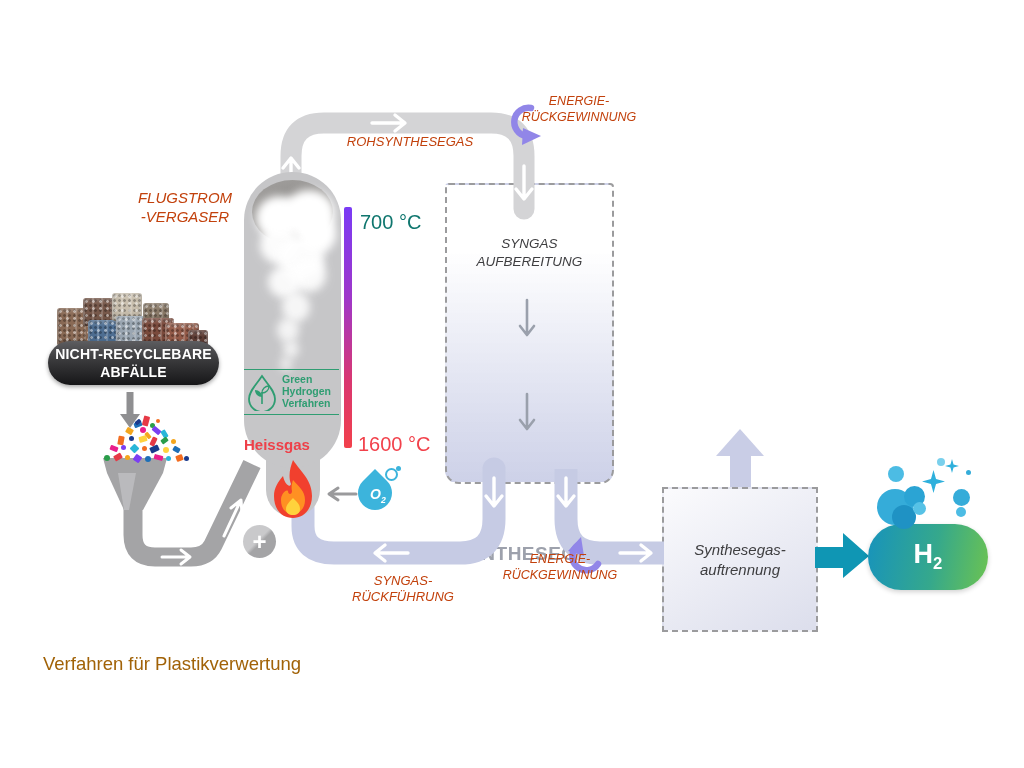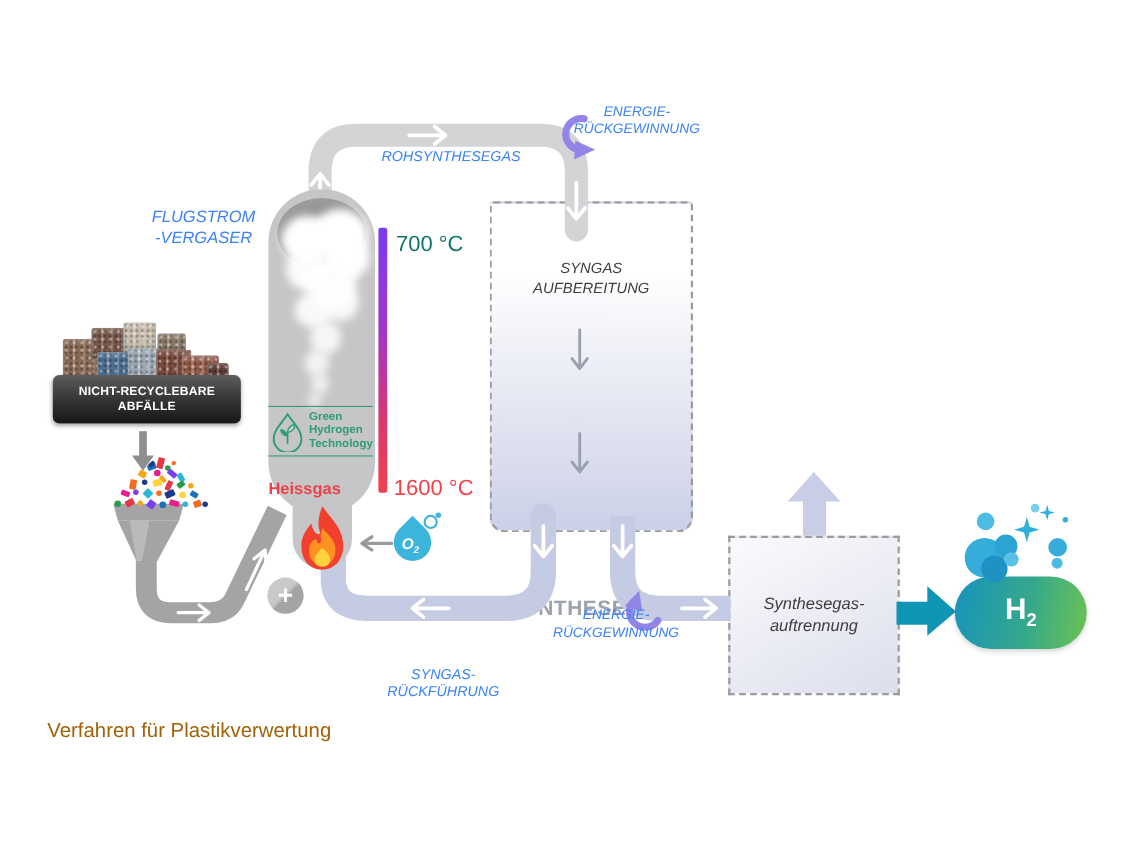--- a/index.html
+++ b/index.html
@@ -1,35 +1,35 @@
 <!DOCTYPE html>
 <html><head>
 <meta charset="utf-8">
 <style>
   html,body{margin:0;padding:0;background:#ffffff;}
   #canvas{
     position:relative;width:1024px;height:768px;background:#ffffff;overflow:hidden;
     font-family:"Liberation Sans", sans-serif;
   }
   .abs{position:absolute;}
-  .lbl{position:absolute;color:#3b82f6;font-style:italic;text-align:center;line-height:1.25;}
+  .lbl{position:absolute;color:#c2410c;font-style:italic;text-align:center;line-height:1.25;}
   
   .bale{position:absolute;border-radius:3px;
     background-image:
       radial-gradient(circle, rgba(255,255,255,.45) 1px, transparent 1.7px),
       radial-gradient(circle, rgba(0,0,0,.28) 1px, transparent 1.7px),
       repeating-linear-gradient(90deg, rgba(255,255,255,.18) 0 2px, transparent 2px 9px);
     background-size:7px 7px,5px 5px,100% 100%;
     box-shadow:inset 0 -4px 6px rgba(0,0,0,.25), inset 0 3px 4px rgba(255,255,255,.25);
   }
   
   .waste-pill{
-    position:absolute;left:48px;top:341px;width:171px;height:44px;border-radius:6px;
+    position:absolute;left:48px;top:341px;width:171px;height:44px;border-radius:22px;
     background:linear-gradient(180deg,#5d5d60 0%,#39393b 45%,#161618 100%);
-    color:#fff;font-weight:bold;font-size:11px;line-height:1.3;
+    color:#fff;font-weight:bold;font-size:14px;line-height:1.3;
     display:flex;flex-direction:column;align-items:center;justify-content:center;
     box-shadow:0 2px 4px rgba(0,0,0,.35);letter-spacing:.2px;
   }
   
   .vessel{position:absolute;left:244px;top:172px;width:97px;height:296px;border-radius:48px;background:#c6c6c8;}
   .vessel-neck{position:absolute;left:266px;top:450px;width:54px;height:67px;background:#c6c6c8;border-radius:0 0 27px 27px;}
   .vessel-mouth{position:absolute;left:252px;top:180px;width:81px;height:64px;border-radius:50%;
     background:radial-gradient(ellipse at 50% 45%, #8f8d8b 0%, #a09e9c 70%, #b0aeac 100%);}
   .smoke{position:absolute;border-radius:50%;background:#ffffff;filter:blur(4px);}
   
@@ -38,36 +38,36 @@
   .ght-logo .txt{color:#2f9d72;font-size:10.5px;font-weight:bold;line-height:1.12;}
   .hotgas{position:absolute;left:244px;top:436px;width:95px;text-align:left;color:#ee4049;font-weight:bold;font-size:15px;}
   
   .temp-bar{position:absolute;left:344px;top:207px;width:8px;height:241px;border-radius:2px;
     background:linear-gradient(180deg,#7a3bf5 0%,#9f37c9 38%,#d93771 72%,#f2414b 100%);}
   .temp-top{position:absolute;left:360px;top:211px;font-size:20px;color:#0f766e;}
   .temp-bottom{position:absolute;left:358px;top:433px;font-size:20px;color:#f2414b;}
   
   .dash-box{position:absolute;border:2px dashed #9b9b9d;}
   .box-treat{left:445px;top:183px;width:165px;height:297px;border-radius:4px 4px 14px 14px;
-    background:linear-gradient(180deg, rgba(205,209,232,0) 0%, rgba(205,209,232,0) 22%, #cdd1e8 100%);padding-left:16px;}
+    background:linear-gradient(180deg, rgba(205,209,232,0) 0%, rgba(205,209,232,0) 22%, #cdd1e8 100%);}
   .box-sep{left:662px;top:487px;width:152px;height:141px;
     background:linear-gradient(150deg,#fbfbfd 0%,#dcdeec 100%);
     display:flex;flex-direction:column;align-items:center;justify-content:center;}
   .box-treat .title{position:absolute;left:0;top:50px;width:100%;text-align:center;font-style:italic;font-size:13.5px;color:#3e3e40;line-height:1.35;}
   .box-treat .product{position:absolute;left:0;top:358px;width:100%;text-align:center;font-weight:bold;font-size:19px;color:#9da1ac;letter-spacing:.5px;}
   .box-sep .t{font-style:italic;font-size:15px;color:#3e3e40;line-height:1.3;text-align:center;}
   
   .plus-circle{position:absolute;left:243px;top:525px;width:33px;height:33px;border-radius:50%;
     background:linear-gradient(135deg,#c9c9cb 46%,#a4a4a6 54%);
     color:#fff;font-size:24px;font-weight:bold;display:flex;align-items:center;justify-content:center;line-height:0;}
   
   .o2-wrap{position:absolute;left:354px;top:466px;width:46px;height:50px;}
   .o2-drop{position:absolute;left:4px;top:10px;width:34px;height:34px;background:#3cb4dc;
     border-radius:0 50% 50% 50%;transform:rotate(45deg);}
-  .o2-text{position:absolute;left:2px;top:12px;width:34px;height:34px;display:flex;align-items:center;justify-content:center;
+  .o2-text{position:absolute;left:16px;top:12px;width:34px;height:34px;display:flex;align-items:center;
     color:#fff;font-weight:bold;font-style:italic;font-size:14px;}
   .o2-b1{position:absolute;left:31px;top:2px;width:9px;height:9px;border:2px solid #3cb4dc;border-radius:50%;background:#fff;}
   .o2-b2{position:absolute;left:42px;top:0px;width:5px;height:5px;border-radius:50%;background:#3cb4dc;}
   
   .co2-label{position:absolute;left:655px;top:397px;width:172px;text-align:center;color:#a6aab5;font-weight:bold;font-size:17.5px;}
   .h2-pill{position:absolute;left:868px;top:524px;width:120px;height:66px;border-radius:33px;
     background:linear-gradient(100deg,#1793bc 0%,#35a88c 55%,#6cc351 100%);
     display:flex;align-items:center;justify-content:center;color:#fff;font-weight:bold;font-size:27px;
     box-shadow:0 2px 5px rgba(0,0,0,.18);}
   .bubble{position:absolute;border-radius:50%;}
@@ -173,21 +173,21 @@
   <div class="ght-logo">
     <svg width="36" height="38" viewBox="0 0 36 38">
       <path d="M 18 3 C 24 12 31 18 31 26 A 13 13 0 0 1 5 26 C 5 18 12 12 18 3 Z" fill="none" stroke="#2f9d72" stroke-width="1.8"></path>
       <path d="M 18 31 V 19" stroke="#2f9d72" stroke-width="1.6" fill="none"></path>
       <path d="M 18 24 C 14 24 11 21 11 17 C 15 17 18 20 18 24 Z" fill="#2f9d72"></path>
       <path d="M 18 20 C 22 20 25 17 25 13 C 21 13 18 16 18 20 Z" fill="none" stroke="#2f9d72" stroke-width="1.3"></path>
     </svg>
     <div class="txt">
       <div>Green</div>
       <div>Hydrogen</div>
-      <div>Technology</div>
+      <div>Verfahren</div>
     </div>
   </div>
   <div class="hotgas">Heissgas</div>
 
   <svg class="abs" style="left:262px;top:458px;" width="64" height="66" viewBox="0 0 64 66">
     <path d="M 31 2 C 39 14 50 22 50 38 C 50 52 41 60 31 60 C 20 60 12 52 12 38 C 12 30 16 24 21 18 C 23 27 28 30 29 26 C 26 18 28 10 31 2 Z" fill="#f1402e"></path>
     <path d="M 31 22 C 37 29 43 33 43 42 C 43 51 37 56 31 56 C 24 56 19 51 19 42 C 19 36 24 31 26 33 C 26 37 30 37 30 33 C 29 29 30 25 31 22 Z" fill="#ff9022"></path>
     <path d="M 31 40 C 35 44 38 46 38 51 C 38 55 35 57 31 57 C 27 57 24 55 24 51 C 24 47 28 43 31 40 Z" fill="#ffd23c"></path>
   </svg>
 
@@ -248,21 +248,21 @@
   <div class="lbl" style="left:135px;top:189px;width:100px;font-size:15px;">
     <span>FLUGSTROM</span><br><span>-VERGASER</span>
   </div>
   <div class="lbl" style="left:330px;top:134px;width:160px;font-size:13px;">ROHSYNTHESEGAS</div>
   <div class="lbl" style="left:509px;top:94px;width:140px;font-size:12.5px;">
     <span>ENERGIE-</span><br><span>RÜCKGEWINNUNG</span>
   </div>
   <div class="lbl" style="left:489px;top:552px;width:142px;font-size:12.5px;">
     <span>ENERGIE-</span><br><span>RÜCKGEWINNUNG</span>
   </div>
-  <div class="lbl" style="left:338px;top:573px;width:130px;font-size:13px;margin-top:32px;">
+  <div class="lbl" style="left:338px;top:573px;width:130px;font-size:13px;">
     <span>SYNGAS-</span><br><span>RÜCKFÜHRUNG</span>
   </div>
 
   <div class="h2-pill">
     <span><span>H</span><sub>2</sub></span>
   </div>
   <div>
     <div class="bubble" style="left:877px;top:489px;width:36px;height:36px;background:#35acd9;"></div>
     <div class="bubble" style="left:892px;top:505px;width:24px;height:24px;background:#1f92c4;"></div>
     <div class="bubble" style="left:904px;top:486px;width:21px;height:21px;background:#2ba4d4;"></div>

